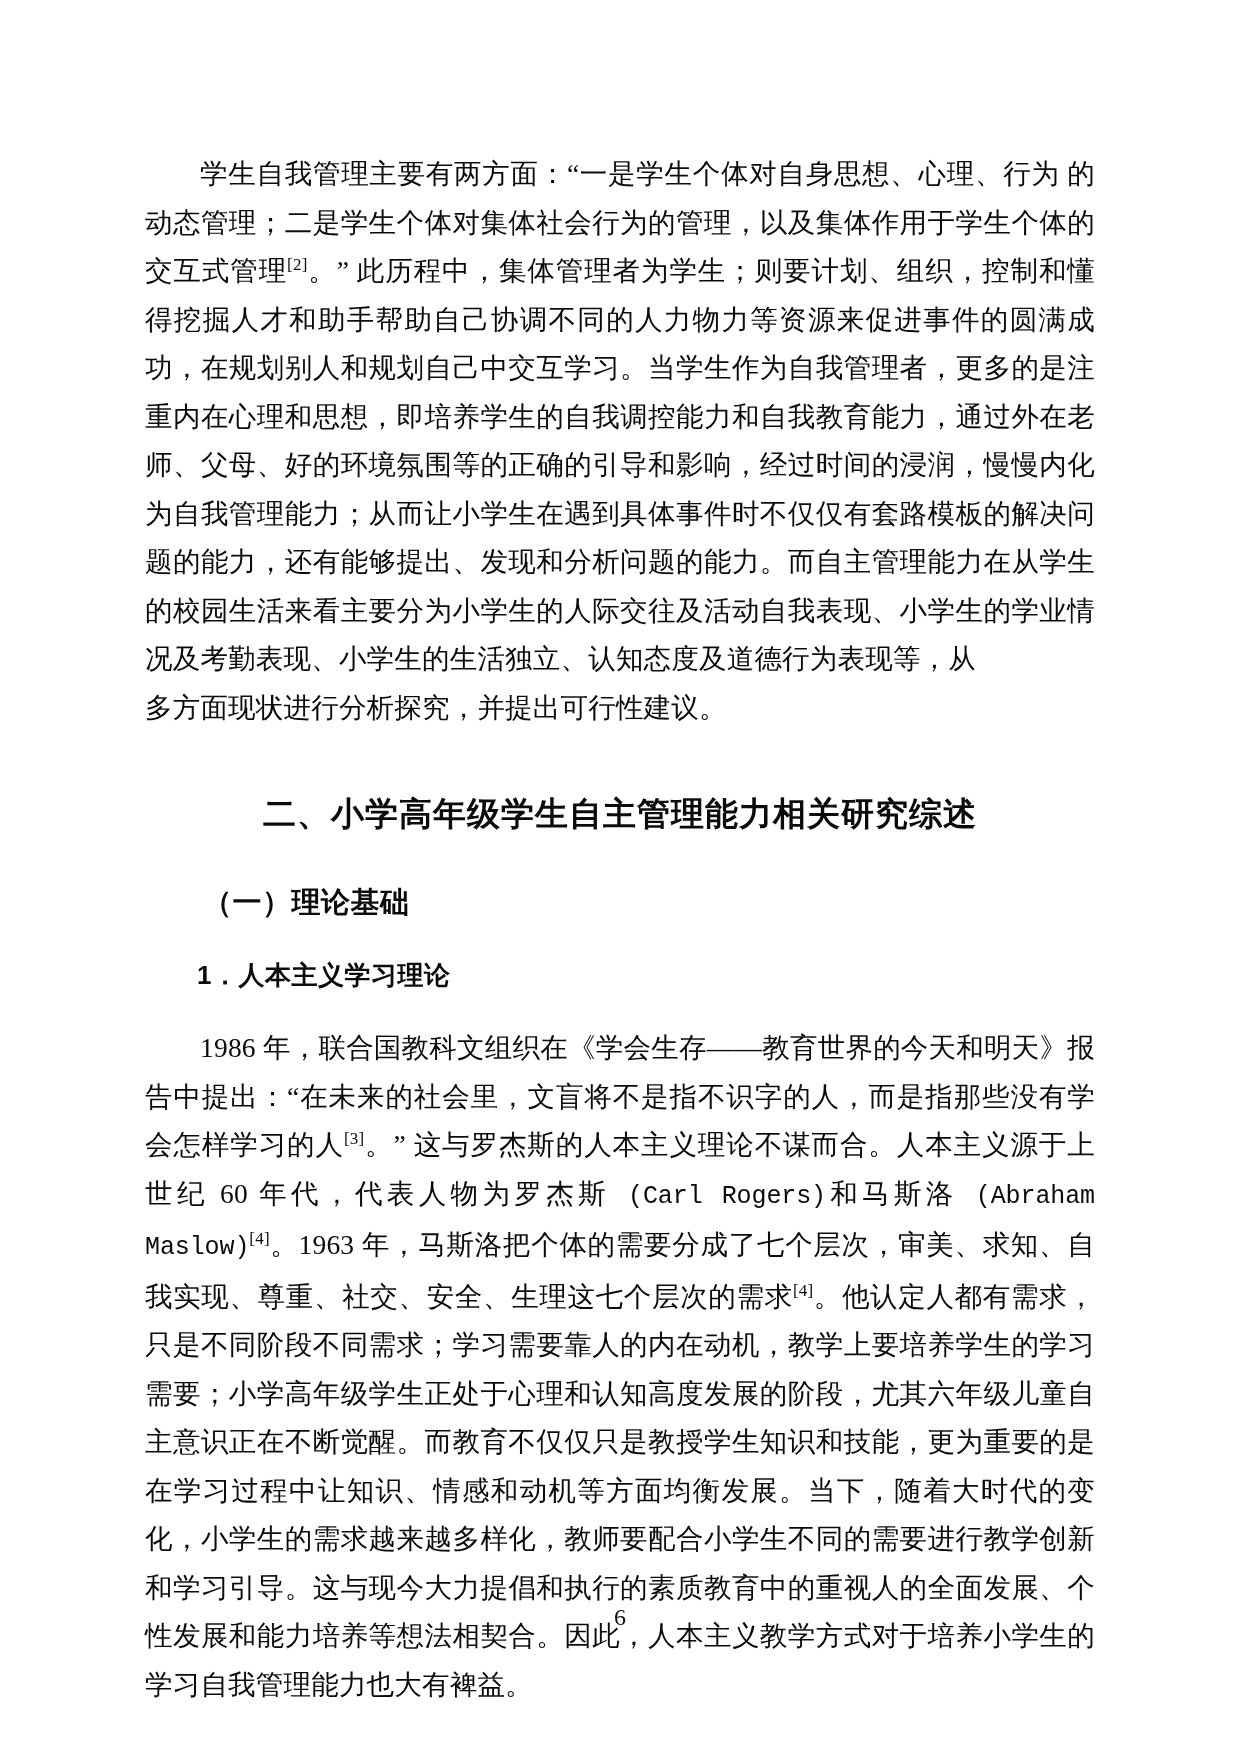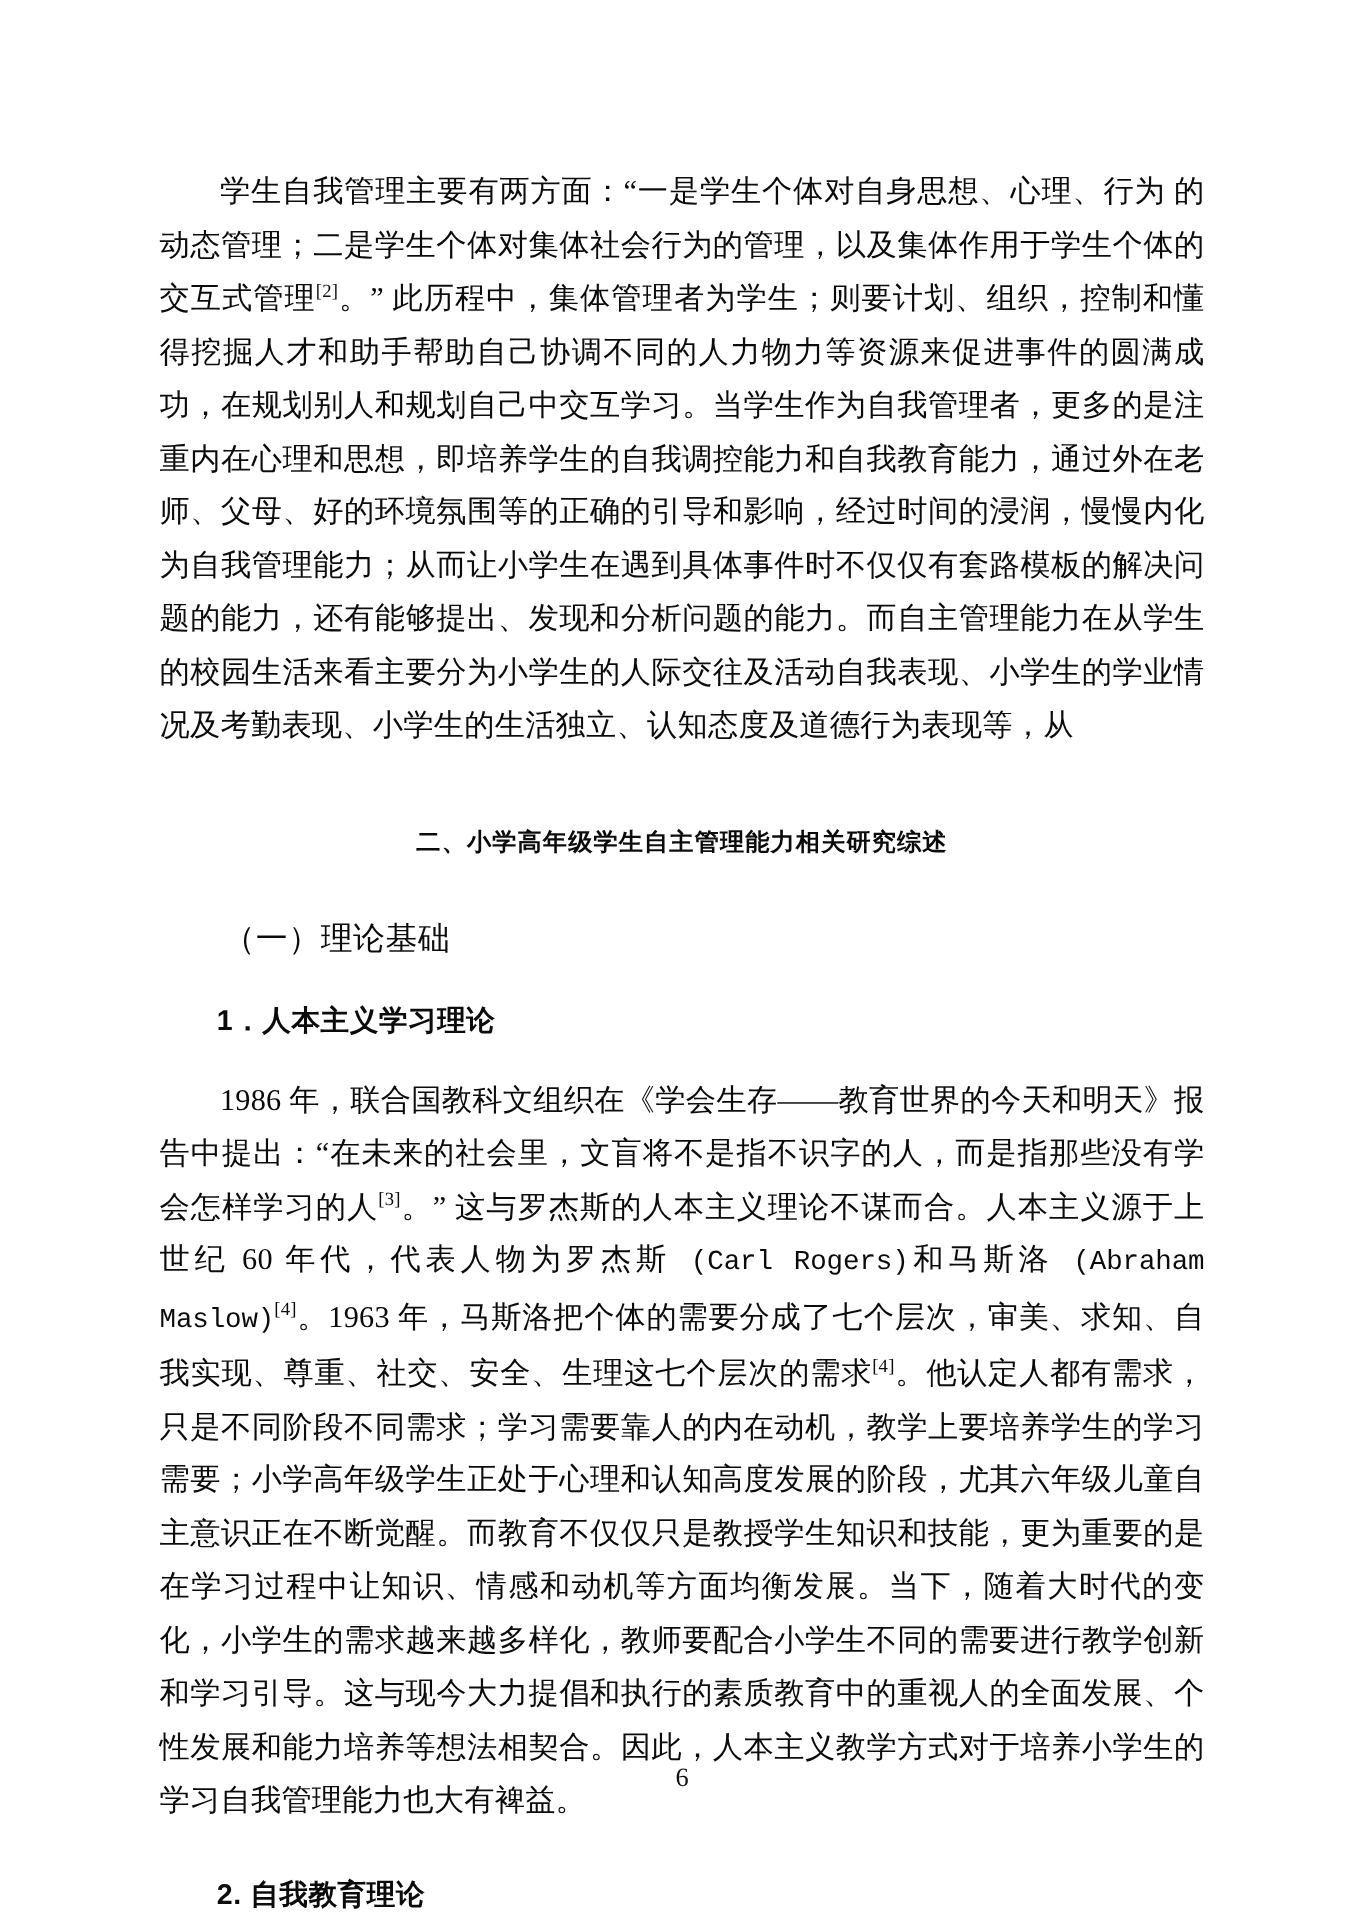--- a/index.html
+++ b/index.html
@@ -60,30 +60,30 @@
     font-size: 25px;
     letter-spacing: -0.1px;
     margin-left: 18px;
   }
 
   
   h2.section-heading {
     margin: 0;
     font-family: "Liberation Sans", "DejaVu Sans", sans-serif;
     font-weight: bold;
-    font-size: 22px;
+    font-size: 33px;
     line-height: 48px;
     text-align: center;
     letter-spacing: 1px;
   }
 
   h3.sub-heading {
     margin: 0;
     font-family: "Liberation Sans", "DejaVu Sans", sans-serif;
-    font-weight: normal;
+    font-weight: bold;
     font-size: 29px;
     line-height: 44px;
     text-indent: 2em;
     letter-spacing: 0.5px;
   }
 
   h4.sub-sub-heading {
     margin: 0;
     font-family: "Liberation Sans", "DejaVu Sans", sans-serif;
     font-weight: bold;
@@ -114,20 +114,21 @@
 </style>
 </head>
 <body>
 
 <div class="page">
 
   <div class="content">
 
     <p class="body-para"><span>学生自我管理主要有两方面：“一是学生个体对自身思想、心理、行为 的动态管理；二是学生个体对集体社会行为的管理，以及集体作用于学生个体的交互式管理</span><sup class="ref">[2]</sup><span>。” 此历程中，集体管理者为学生；则要计划、组织，控制和懂得挖掘人才和助手帮助自己协调不同的人力物力等资源来促进事件的圆满成功，在规划别人和规划自己中交互学习。当学生作为自我管理者，更多的是注重内在心理和思想，即培养学生的自我调控能力和自我教育能力，通过外在老师、父母、好的环境氛围等的正确的引导和影响，经过时间的浸润，慢慢内化为自我管理能力；从而让小学生在遇到具体事件时不仅仅有套路模板的解决问题的能力，还有能够提出、发现和分析问题的能力。而自主管理能力在从学生的校园生活来看主要分为小学生的人际交往及活动自我表现、小学生的学业情况及考勤表现、小学生的生活独立、认知态度及道德行为表现等，从</span></p>
 
+    <p class="body-para no-indent"><span>多方面现状进行分析探究，并提出可行性建议。</span></p>
 
     <div class="gap-heading-top"></div>
 
     <h2 class="section-heading">二、小学高年级学生自主管理能力相关研究综述</h2>
 
     <div class="gap-heading-bot"></div>
 
     <h3 class="sub-heading">（一）理论基础</h3>
 
     <div class="gap-sub-bot"></div>

